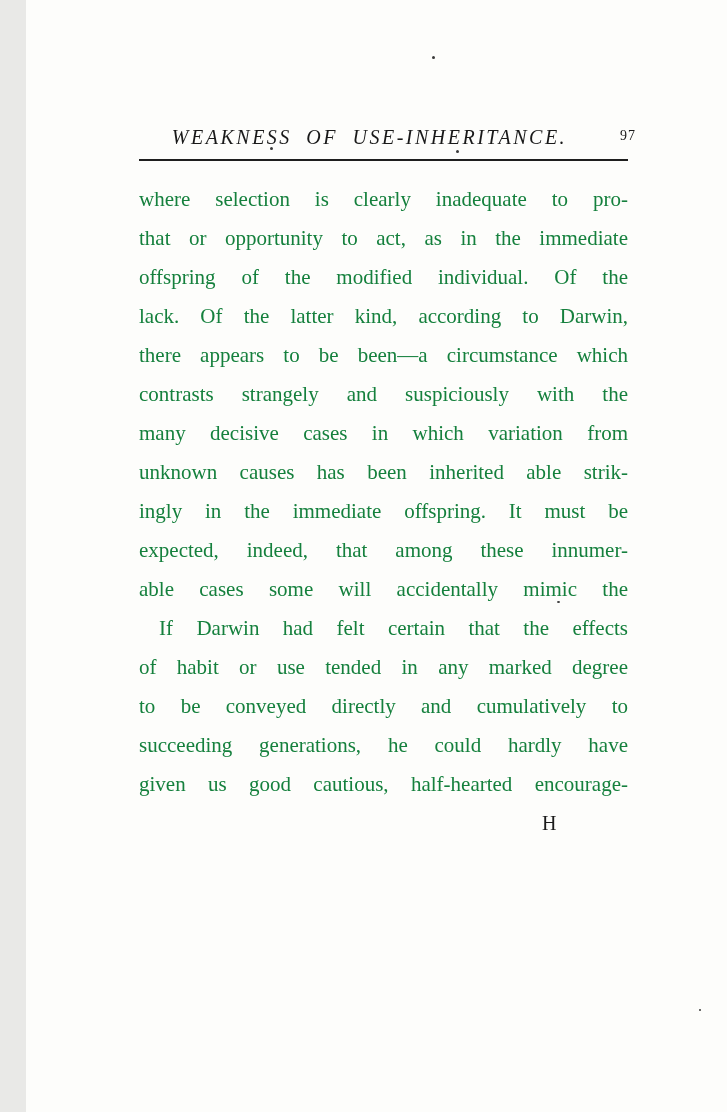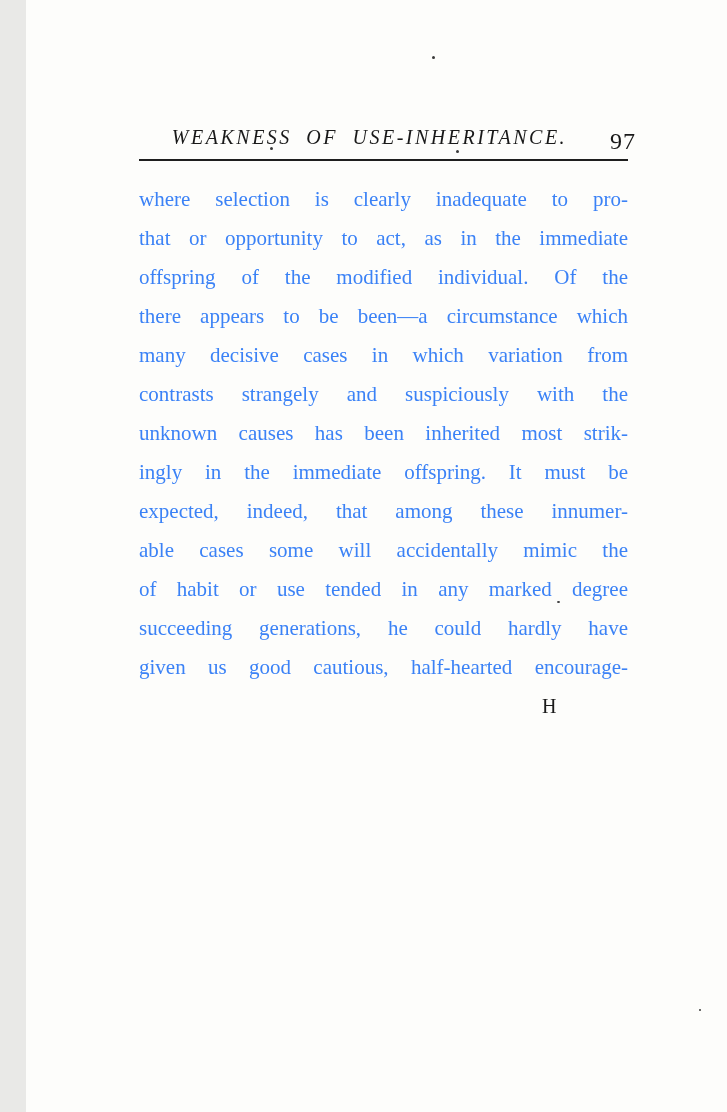--- a/index.html
+++ b/index.html
@@ -29,21 +29,21 @@
     font-size: 20px;
     letter-spacing: 2.5px;
     word-spacing: 7px;
     white-space: nowrap;
     color: #191919;
   }
   .page-number {
     position: absolute;
     right: -8px;
     top: 2px;
-    font-size: 24px;
+    font-size: 14px;
     letter-spacing: 1px;
     color: #191919;
   }
   .header-rule {
     position: absolute;
     left: 113px;
     width: 489px;
     top: 159px;
     height: 2px;
     background: #1e1e1e;
@@ -53,21 +53,21 @@
     left: 113px;
     width: 489px;
     top: 180px;
   }
   .line {
     height: 39px;
     line-height: 39px;
     font-size: 21px;
     word-spacing: 0.32em;
     white-space: nowrap;
-    color: #3b82f6;
+    color: #15803d;
   }
   .line.justify {
     white-space: normal;
     text-align: justify;
     text-align-last: justify;
   }
   .line.indent { text-indent: 20px; }
   .signature-line {
     height: 39px;
     line-height: 39px;
@@ -90,28 +90,31 @@
     <div class="header-title">WEAKNESS OF USE-INHERITANCE.</div>
     <div class="page-number">97</div>
   </div>
 
   <div class="header-rule"></div>
 
   <div class="body-text">
     <div class="line justify">where selection is clearly inadequate to pro-</div>
     <div class="line justify">that or opportunity to act, as in the immediate</div>
     <div class="line justify">offspring of the modified individual.  Of the</div>
+    <div class="line justify">lack.  Of the latter kind, according to Darwin,</div>
     <div class="line justify">there appears to be been—a circumstance which</div>
+    <div class="line justify">contrasts strangely and suspiciously with the</div>
     <div class="line justify">many decisive cases in which variation from</div>
-    <div class="line justify">contrasts strangely and suspiciously with the</div>
-    <div class="line justify">unknown causes has been inherited most strik-</div>
+    <div class="line justify">unknown causes has been inherited able strik-</div>
     <div class="line justify">ingly in the immediate offspring.  It must be</div>
     <div class="line justify">expected, indeed, that among these innumer-</div>
     <div class="line justify">able cases some will accidentally mimic the</div>
+    <div class="line justify indent">If Darwin had felt certain that the effects</div>
     <div class="line justify">of habit or use tended in any marked degree</div>
+    <div class="line justify">to be conveyed directly and cumulatively to</div>
     <div class="line justify">succeeding generations, he could hardly have</div>
     <div class="line justify">given us good cautious, half-hearted encourage-</div>
     <div class="signature-line">H</div>
   </div>
 
   <div class="speck" style="left:406px; top:56px;  width:3px; height:3px;"></div>
   <div class="speck" style="left:244px; top:147px; width:3px; height:3px;"></div>
   <div class="speck" style="left:430px; top:150px; width:3px; height:3px;"></div>
   <div class="speck" style="left:531px; top:601px; width:3px; height:2px;"></div>
   <div class="speck" style="left:673px; top:1009px; width:2px; height:2px;"></div>

